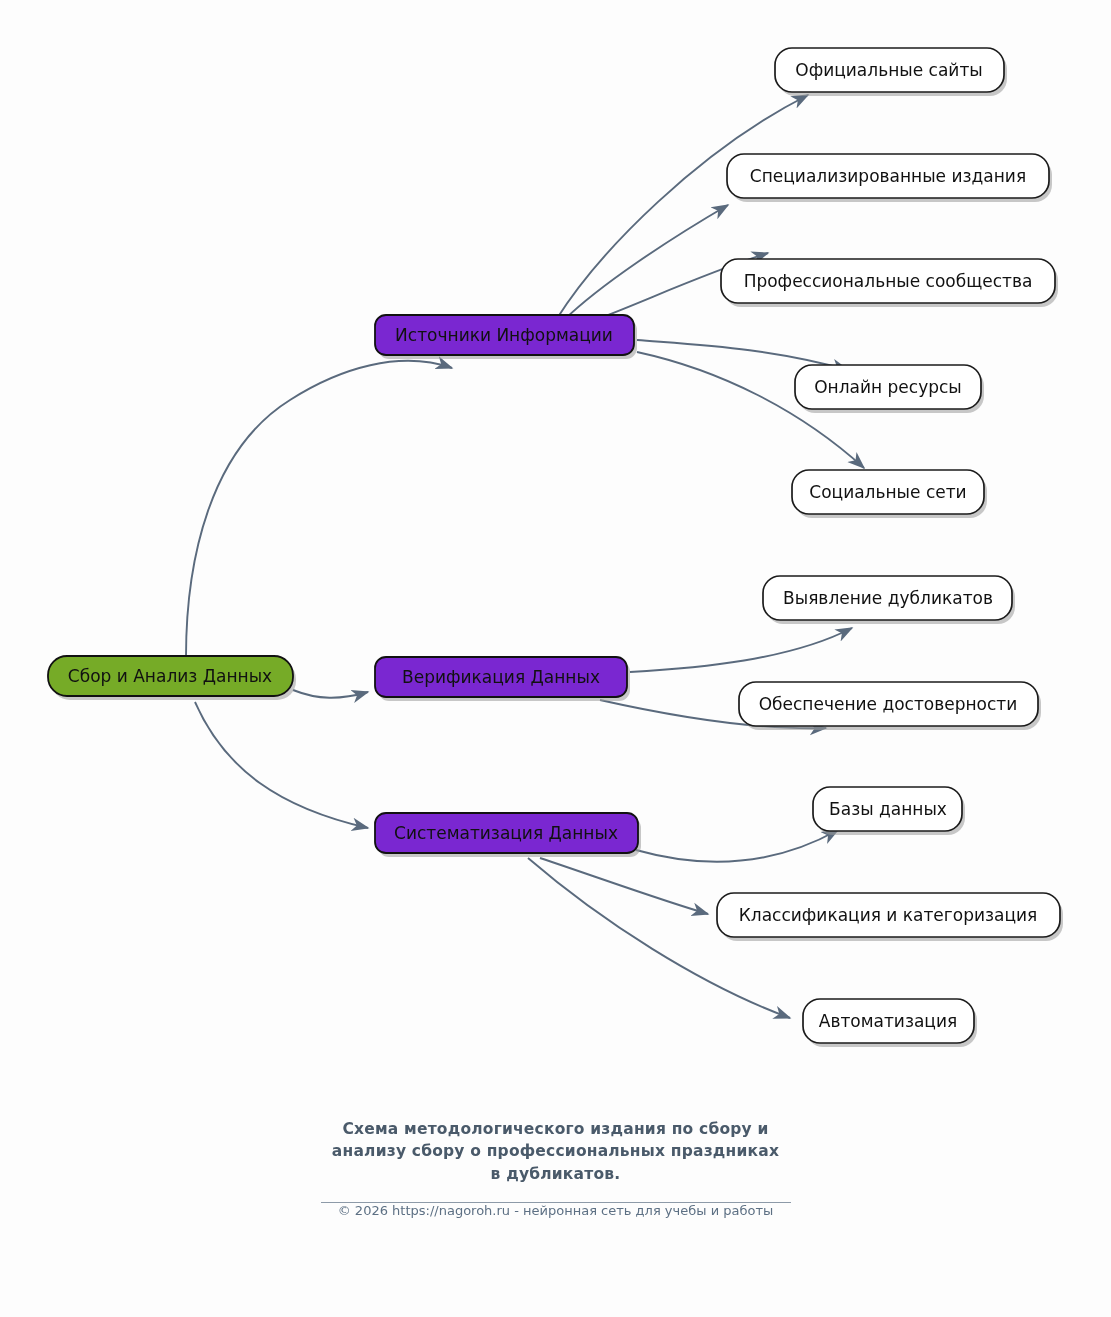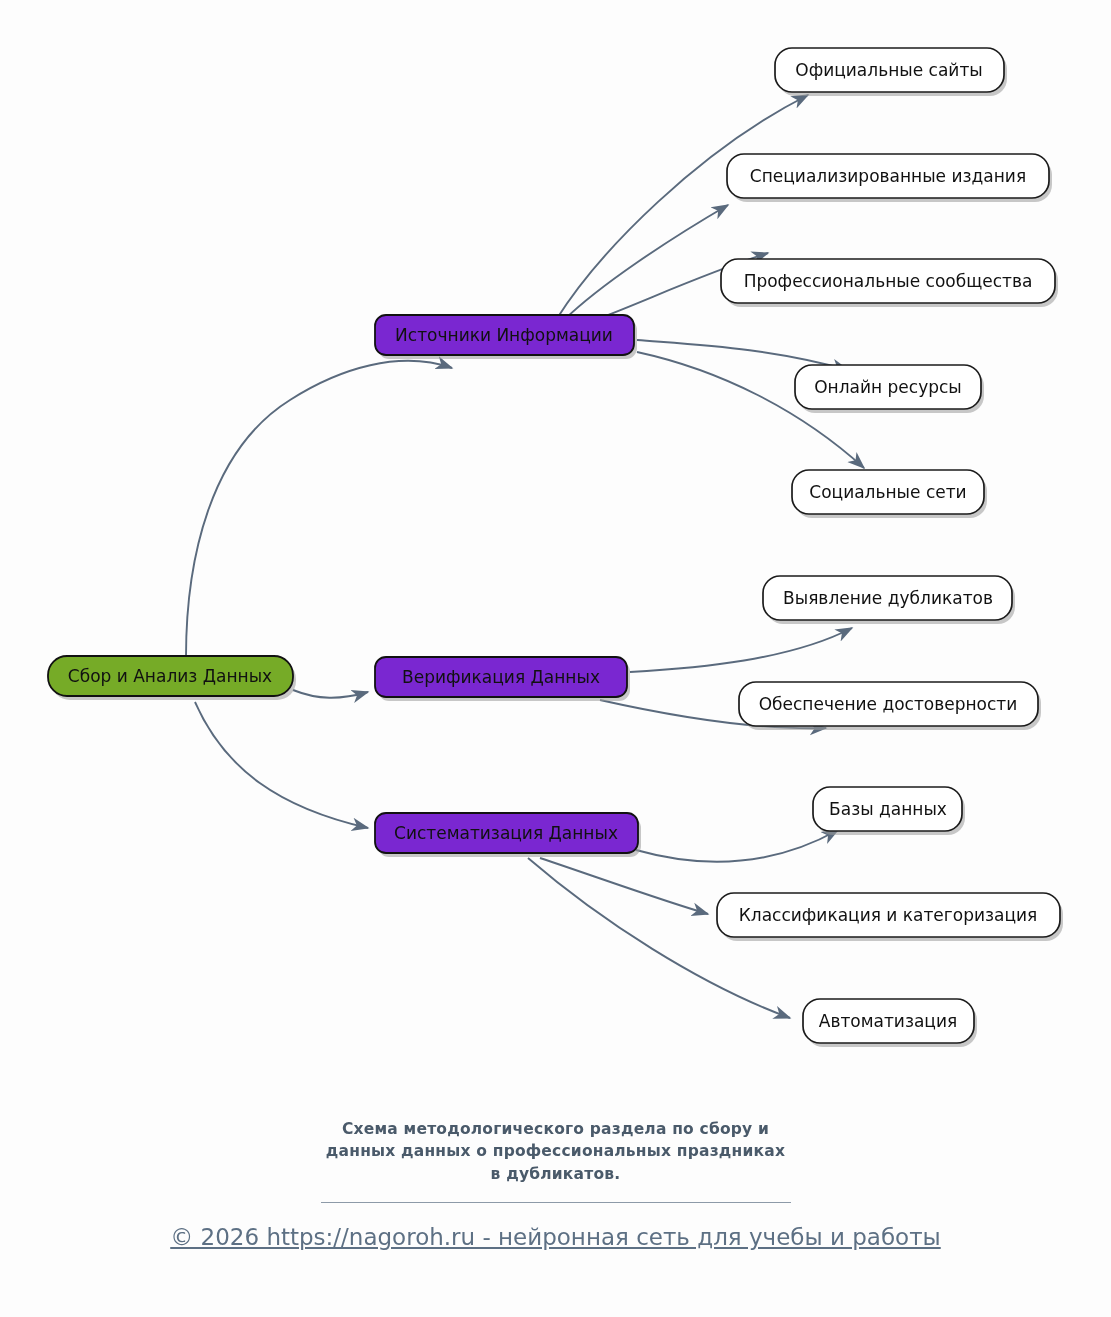--- a/index.html
+++ b/index.html
@@ -76,24 +76,22 @@
     letter-spacing: 0.2px;
   }
   .footer-rule {
     width: 470px;
     height: 1px;
     background: #8d9aa8;
     margin: 17px auto 0 auto;
   }
   .footer-credit {
     font-family: "DejaVu Sans", sans-serif;
-    font-size: 23px;
+    font-size: 13px;
     color: #5d7084;
-    margin-top: 21px;
-    text-decoration: underline;
   }
 </style>
 </head>
 <body>
 
 <div id="diagram-root">
 
   <svg id="mindmap" viewBox="0 0 1111 1317">
     <defs>
       <marker id="arrowhead" markerWidth="11" markerHeight="11" refX="8.6" refY="4.2" orient="auto" markerUnits="strokeWidth">
@@ -214,21 +212,21 @@
         <rect class="node-shadow" x="806" y="1003" width="171" height="44" rx="17" ry="17"></rect>
         <rect class="leaf-box" x="803" y="999" width="171" height="44" rx="17" ry="17"></rect>
         <text class="node-label" x="888" y="1022">Автоматизация</text>
       </g>
 
     </g>
   </svg>
 
   <div class="footer-wrap">
     <div class="footer-title">
-      <div>Схема методологического раздела по сбору и</div>
-      <div>данных данных о профессиональных праздниках</div>
+      <div>Схема методологического издания по сбору и</div>
+      <div>анализу сбору о профессиональных праздниках</div>
       <div>в дубликатов.</div>
     </div>
     <div class="footer-rule"></div>
     <div class="footer-credit">© 2026 https://nagoroh.ru - нейронная сеть для учебы и работы</div>
   </div>
 
 </div>
 
 </body></html>

